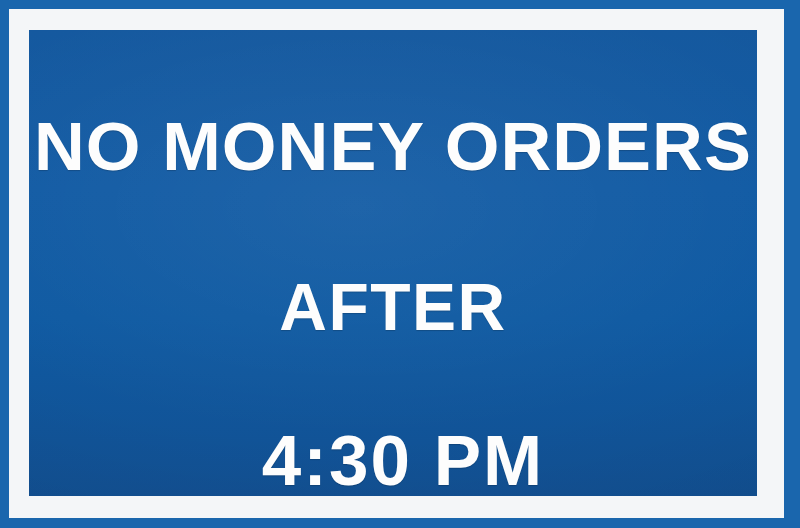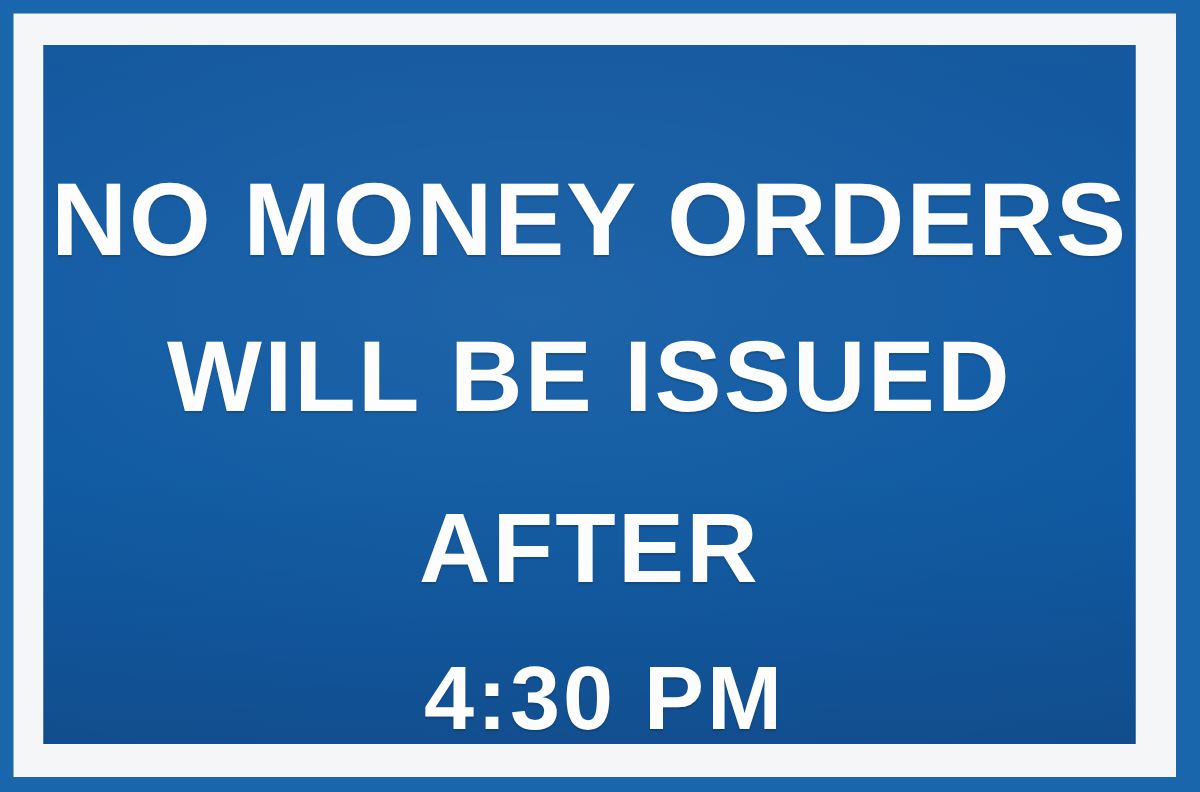--- a/index.html
+++ b/index.html
@@ -104,42 +104,41 @@
     letter-spacing: 1.5px;
   }
 
   .line-3 {
     font-size: 66px;
     margin-top: 44px;
     letter-spacing: 1.5px;
   }
 
   .line-4 {
-    font-size: 60px;
+    font-size: 71px;
     margin-top: 36px;
     letter-spacing: 2px;
     margin-left: 20px;
   }
 </style>
 </head>
 <body>
 
 <div id="sign-root">
 
   <div class="sign-outer"></div>
 
   <div class="sign-border">
 
     <div class="sign-field">
 
       <div class="legend">
 
         <div class="legend-line line-1">NO MONEY ORDERS</div>
 
-        <div class="legend-line line-2">WILL BE ISSUED</div>
 
         <div class="legend-line line-3">AFTER</div>
 
         <div class="legend-line line-4">4:30 PM</div>
 
       </div>
 
     </div>
 
   </div>

